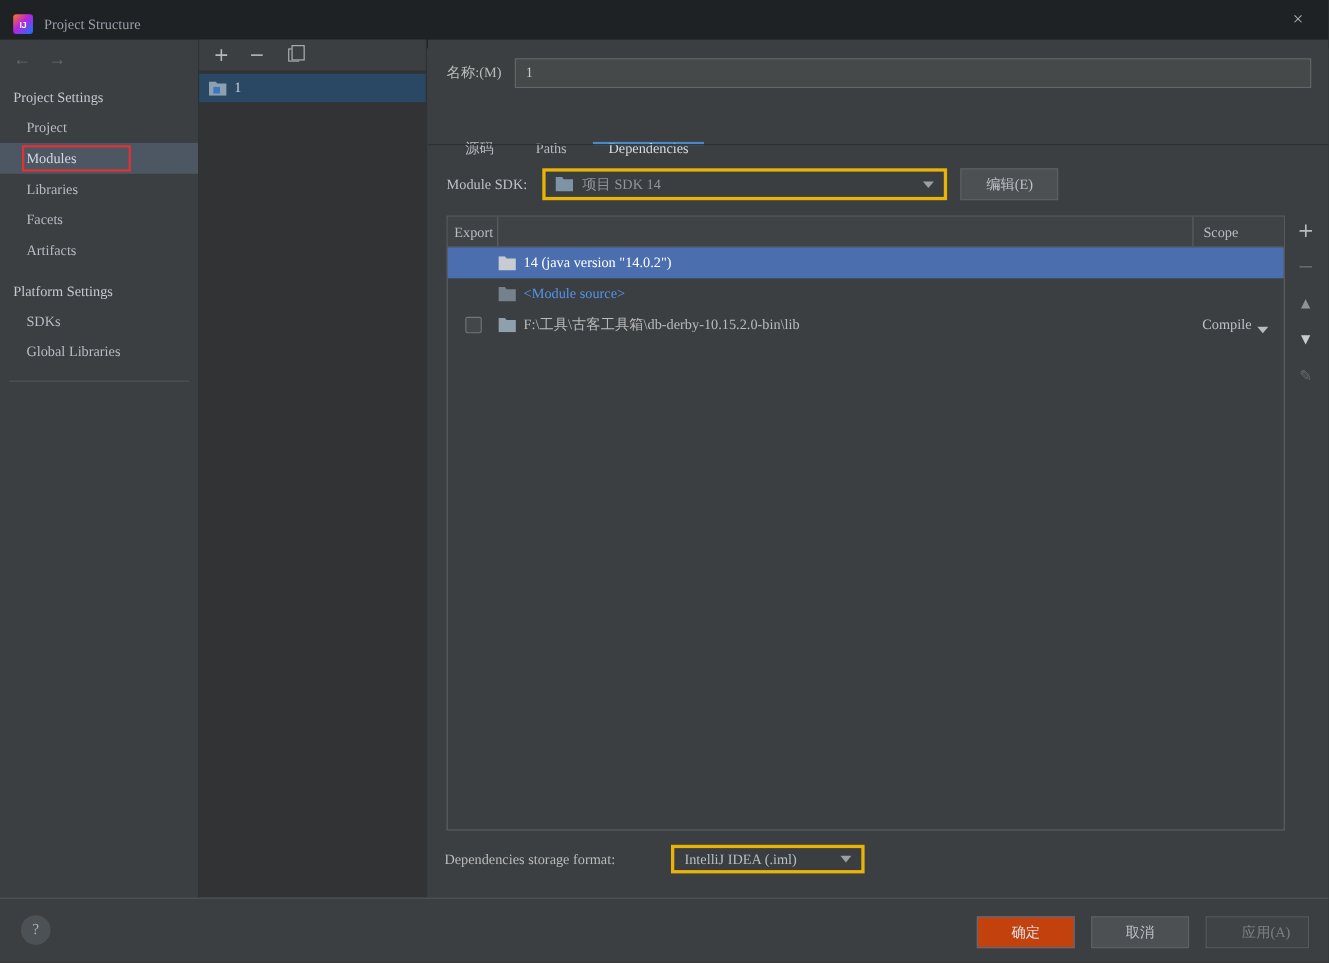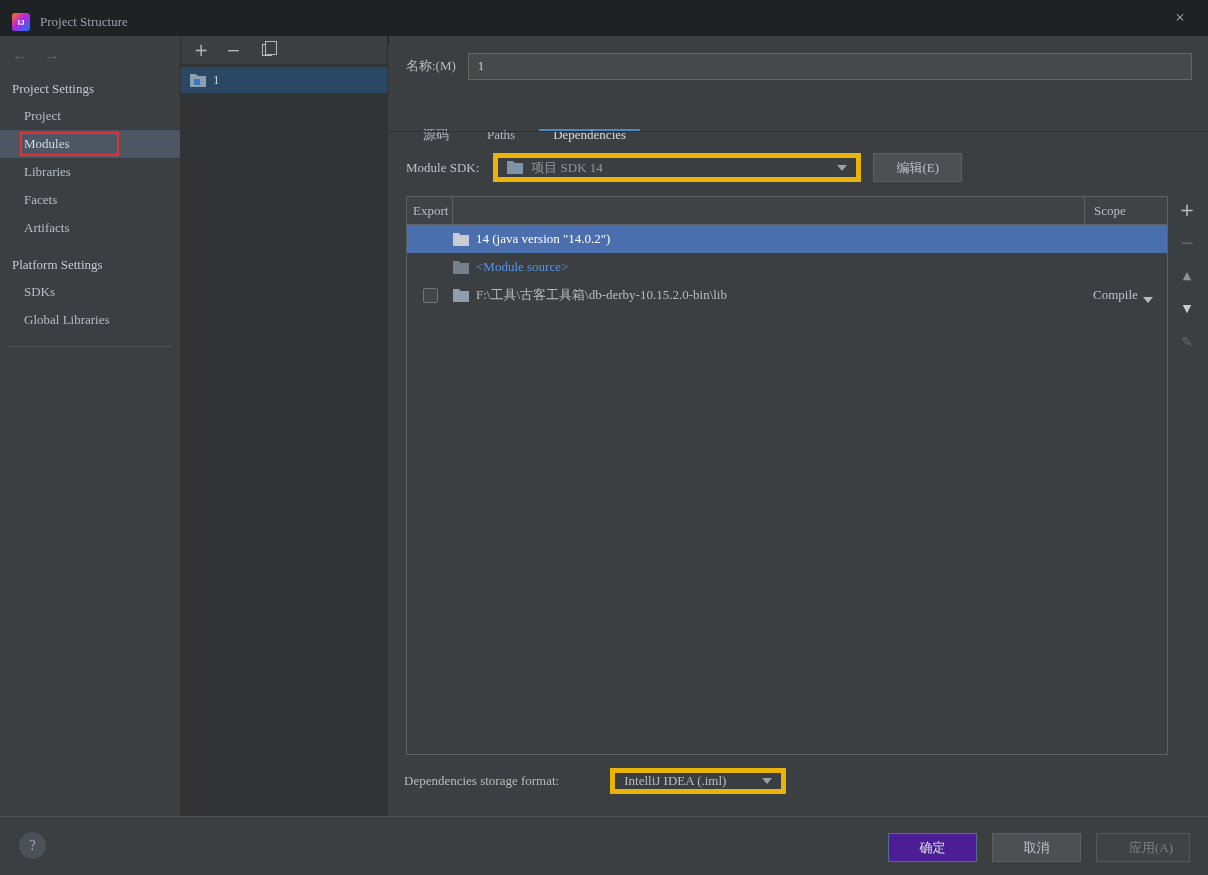--- a/index.html
+++ b/index.html
@@ -50,21 +50,21 @@
                 color: #c7ccd1; padding: 0 9px; font: inherit; outline: none; }
 
   .tabs { position: absolute; top: 66px; left: 20px; height: 30px; display: flex; gap: 10px; }
   .tab { padding: 0 14px; line-height: 27px; color: #b3bac1; margin-top: 19px; }
   .tab.active { color: #d7dce0; border-bottom: 3px solid #4a88c7; }
   .tabs-line { position: absolute; top: 95px; left: 0; right: 0; height: 1px; background: #2c2e30; }
 
   .sdk-row { position: absolute; top: 117px; left: 17px; display: flex; align-items: center; }
   .sdk-label { margin-right: 14px; color: #bcc2c8; }
   .combo { display: flex; align-items: center; gap: 8px; background: #3b3e40;
-           border: 5px solid #eab308; height: 29px; padding: 0 9px; }
+           border: 3px solid #eab308; height: 29px; padding: 0 9px; }
   .combo-sdk { width: 368px; }
   .combo-text { color: #8f969d; }
   .caret { width: 0; height: 0; border-left: 5px solid transparent; border-right: 5px solid transparent;
            border-top: 6px solid #9aa0a5; margin-left: auto; }
   .btn { height: 29px; min-width: 89px; padding: 0 16px; background: #4c5052;
          border: 1px solid #5e6163; color: #bcc3c9; text-align: center; line-height: 27px; }
   .edit-btn { margin-left: 12px; }
 
   .dep-table { position: absolute; top: 160px; left: 17px; right: 40px; bottom: 61px;
                border: 1px solid #5e6163; background: #3c3f41; }
@@ -96,21 +96,21 @@
   .storage-row { position: absolute; bottom: 22px; left: 15px; display: flex; align-items: center; gap: 10px; }
   .combo-storage { width: 176px; height: 26px; margin-left: 41px; }
   .combo-storage .combo-text { color: #b9bfc5; }
 
   
   .footer { position: absolute; left: 0; right: 0; bottom: 0; height: 59px; background: #3c3f41;
             border-top: 1px solid #525557; }
   .help-btn { position: absolute; left: 19px; top: 15px; width: 27px; height: 27px; border-radius: 50%;
               background: #4b5155; color: #aab1b8; text-align: center; line-height: 27px; font-size: 14px; }
   .footer-buttons { position: absolute; right: 18px; top: 16px; display: flex; gap: 15px; }
-  .btn.primary { background: #4c1d95; border-color: #4c708c; color: #d9e1e8; text-align: center; }
+  .btn.primary { background: #c2410c; border-color: #4c708c; color: #d9e1e8; text-align: center; }
   .btn.disabled { background: #3f4345; border-color: #56595b; color: #7c8185; padding-left: 32px; }
 
   .folder-svg { flex: none; display: block; }
 </style>
 </head>
 <body>
 
 <div class="window">
 
   <div class="titlebar">

